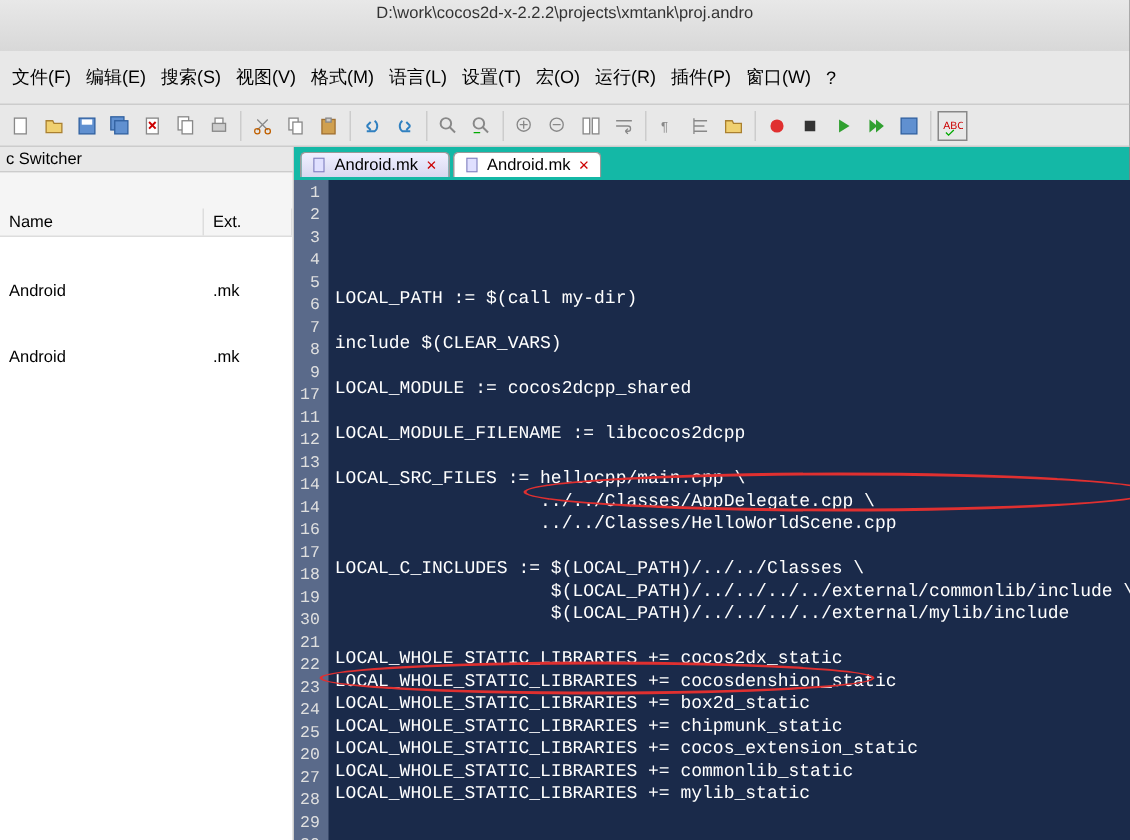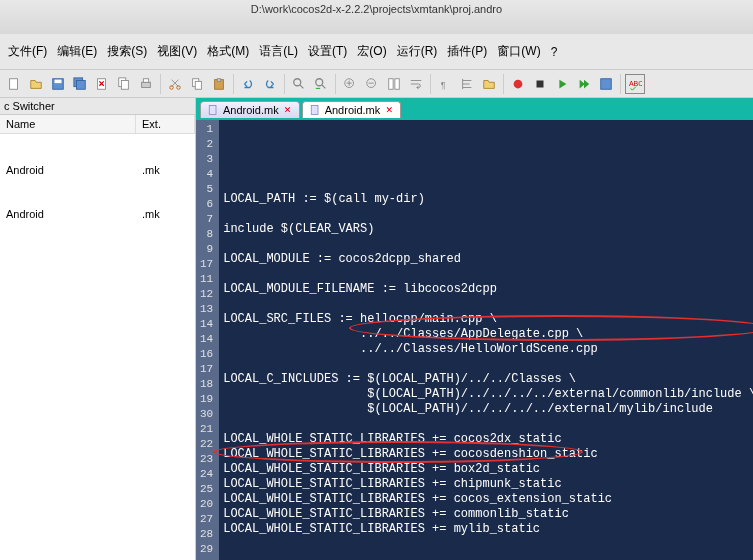--- a/index.html
+++ b/index.html
@@ -9,21 +9,21 @@
 .menu-item { padding: 0 4px; cursor: pointer; }
 .toolbar { background: #e8e8e8; height: 28px; display: flex; align-items: center; padding: 0 4px; gap: 2px; border-bottom: 1px solid #ccc; }
 .tbtn { width: 20px; height: 20px; display: flex; align-items: center; justify-content: center; border: 1px solid transparent; cursor: pointer; }
 .tbtn svg { width: 14px; height: 14px; }
 .sep { width: 1px; height: 20px; background: #ccc; margin: 0 2px; }
 .main { display: flex; height: calc(100% - 66px); }
 .left-panel { width: 196px; background: #fff; border-right: 1px solid #ccc; display: flex; flex-direction: column; }
 .switcher-title { background: #e8e8e8; padding: 2px 4px; border-bottom: 1px solid #ccc; font-size: 11px; }
 .file-list { flex: 1; overflow: auto; }
 .file-header { display: flex; background: #f5f5f5; border-bottom: 1px solid #ddd; }
-.file-header > div { padding: 3px 6px; font-size: 11px; border-right: 1px solid #ddd; }
+.file-header > div { padding: 3px 6px; font-size: 11px; border-right: 1px solid #ddd; margin-top: 24px; }
 .col-name { width: 136px; }
 .col-ext { flex: 1; }
 .file-row { display: flex; cursor: pointer; margin-top: 28px; }
 .file-row > div { padding: 2px 6px; font-size: 11px; }
 .right-panel { flex: 1; display: flex; flex-direction: column; background: #3f3f3f; overflow: hidden; }
 .tabs { background: #14b8a6; height: 22px; display: flex; align-items: center; padding-left: 4px; gap: 2px; }
 .tab { background: linear-gradient(#f0f0ff, #d8d8f0); border: 1px solid #999; border-bottom: none; border-radius: 4px 4px 0 0; padding: 2px 6px; font-size: 11px; display: flex; align-items: center; gap: 4px; cursor: pointer; }
 .tab.active { background: #fff; }
 .tab-icon { width: 12px; height: 12px; }
 .tab-close { width: 10px; height: 10px; display: inline-flex; align-items: center; justify-content: center; font-size: 9px; color: #c00; }

